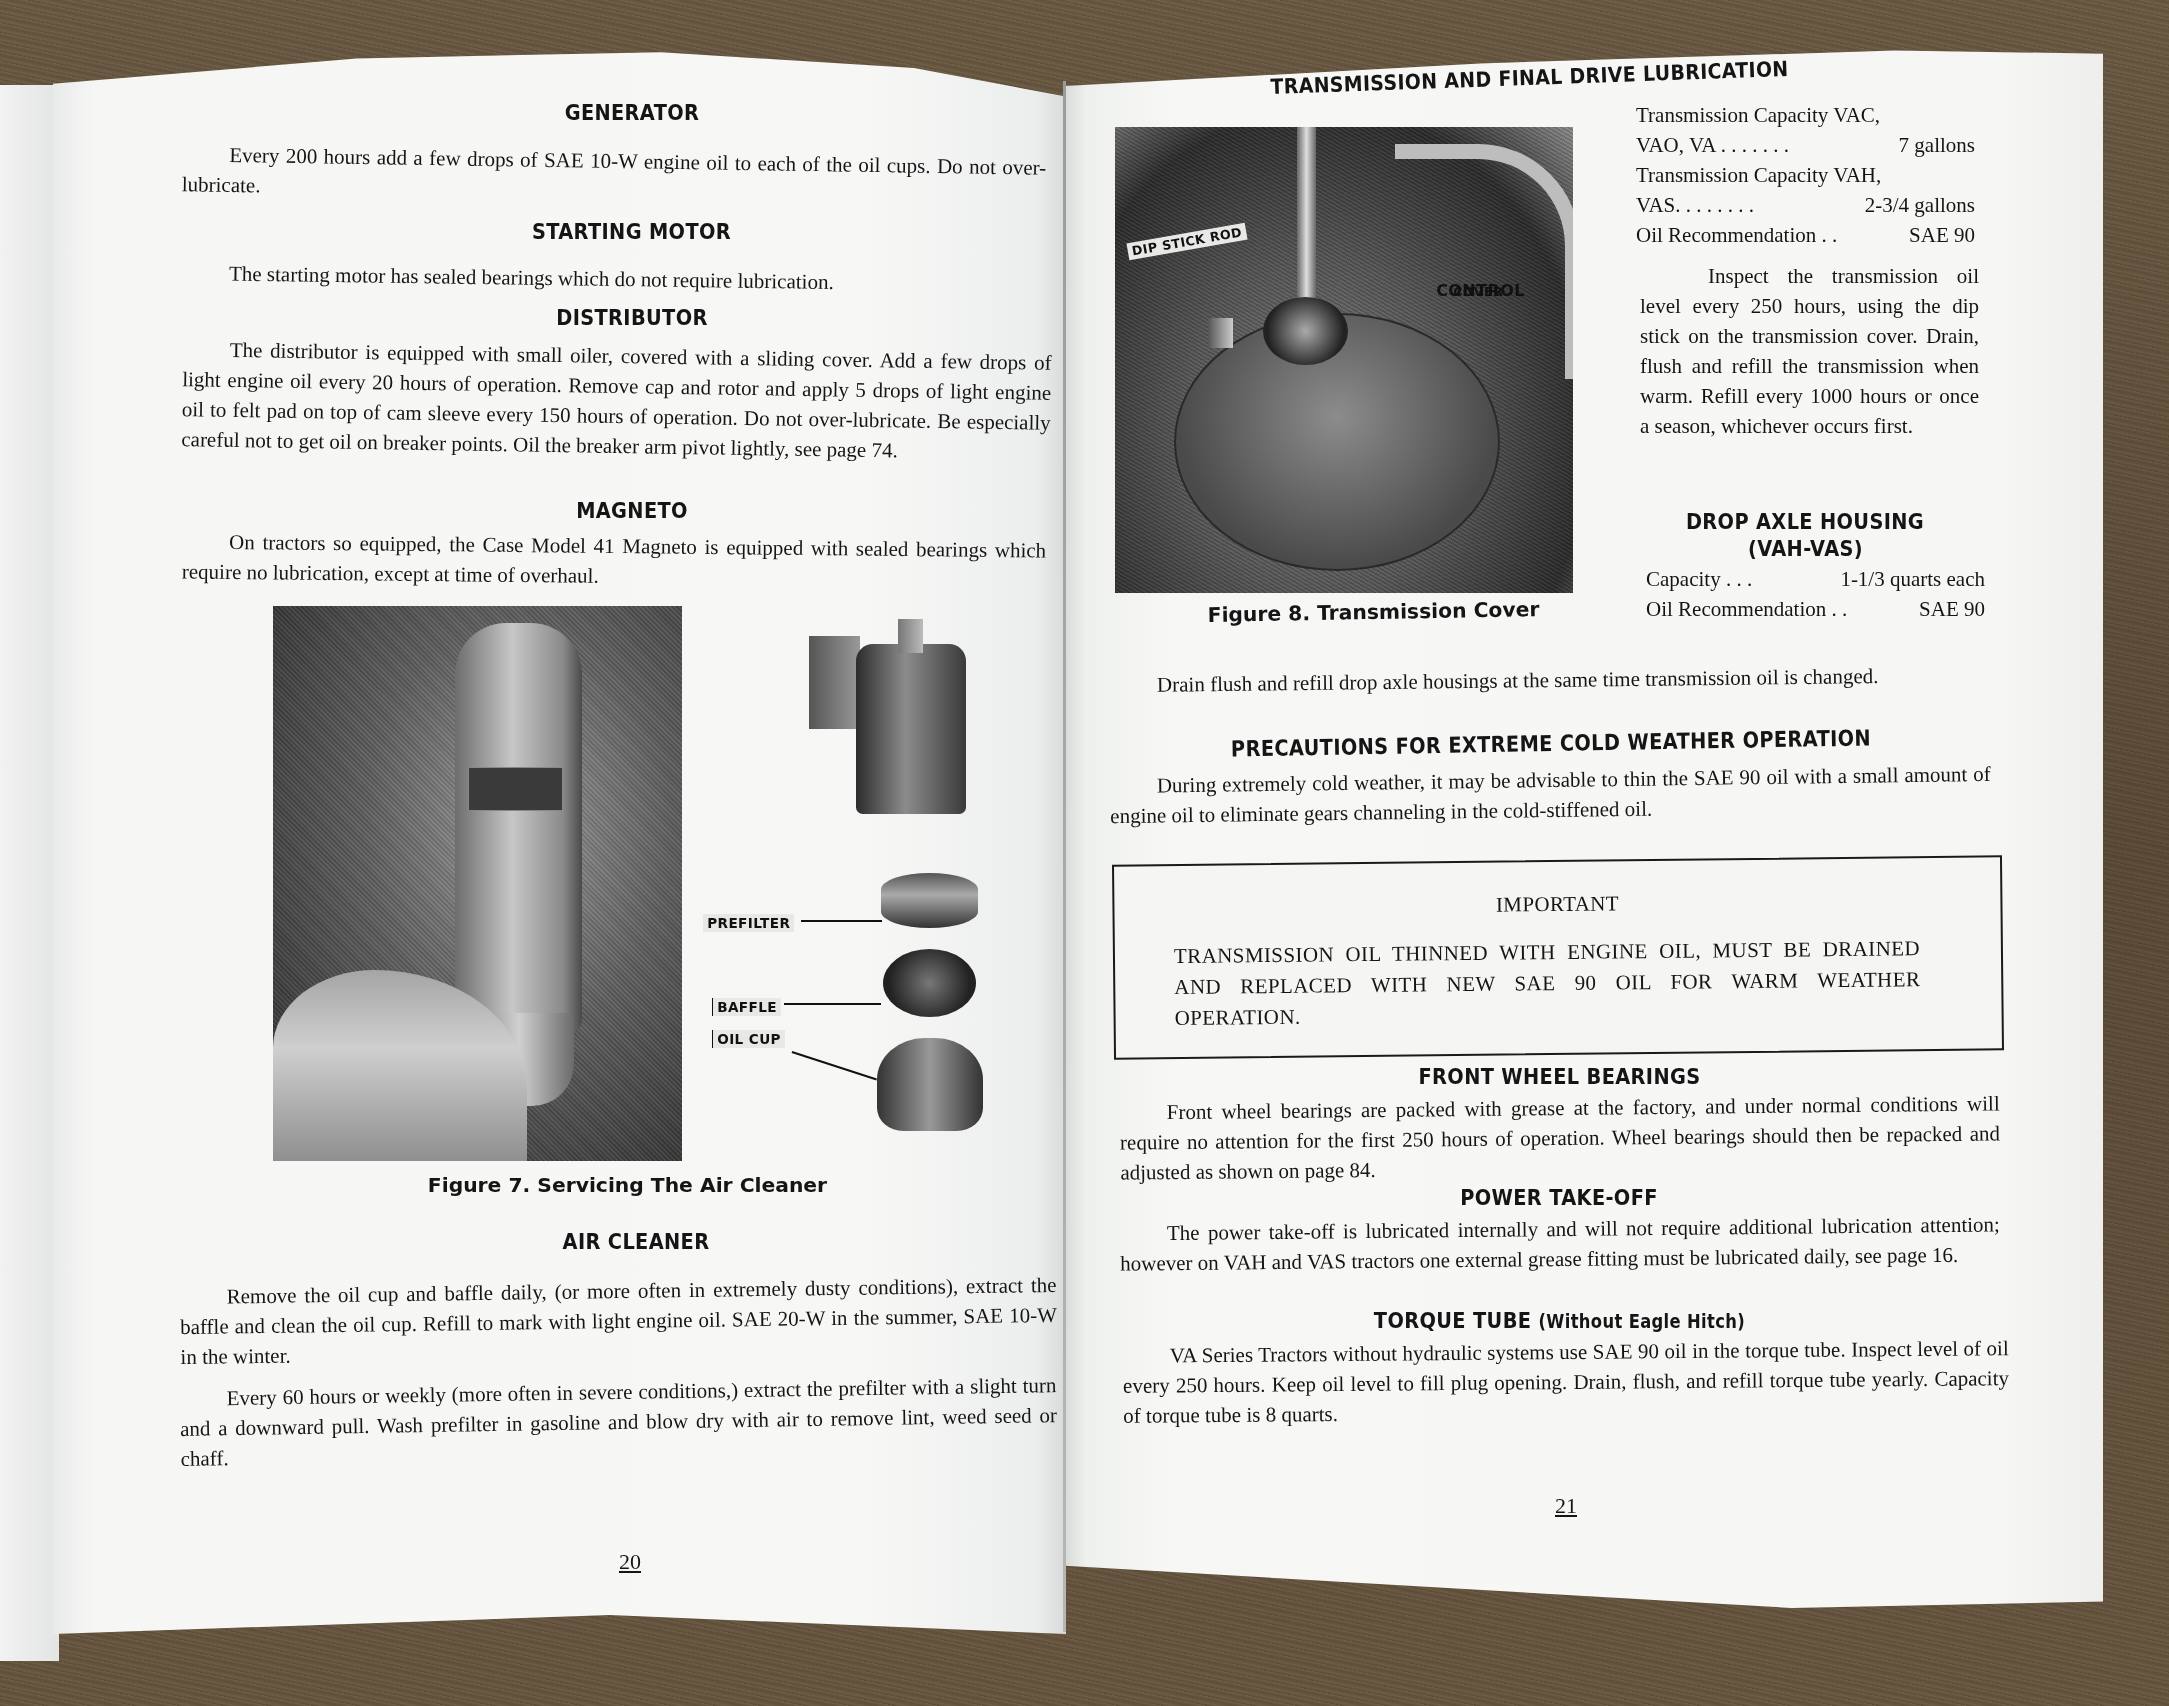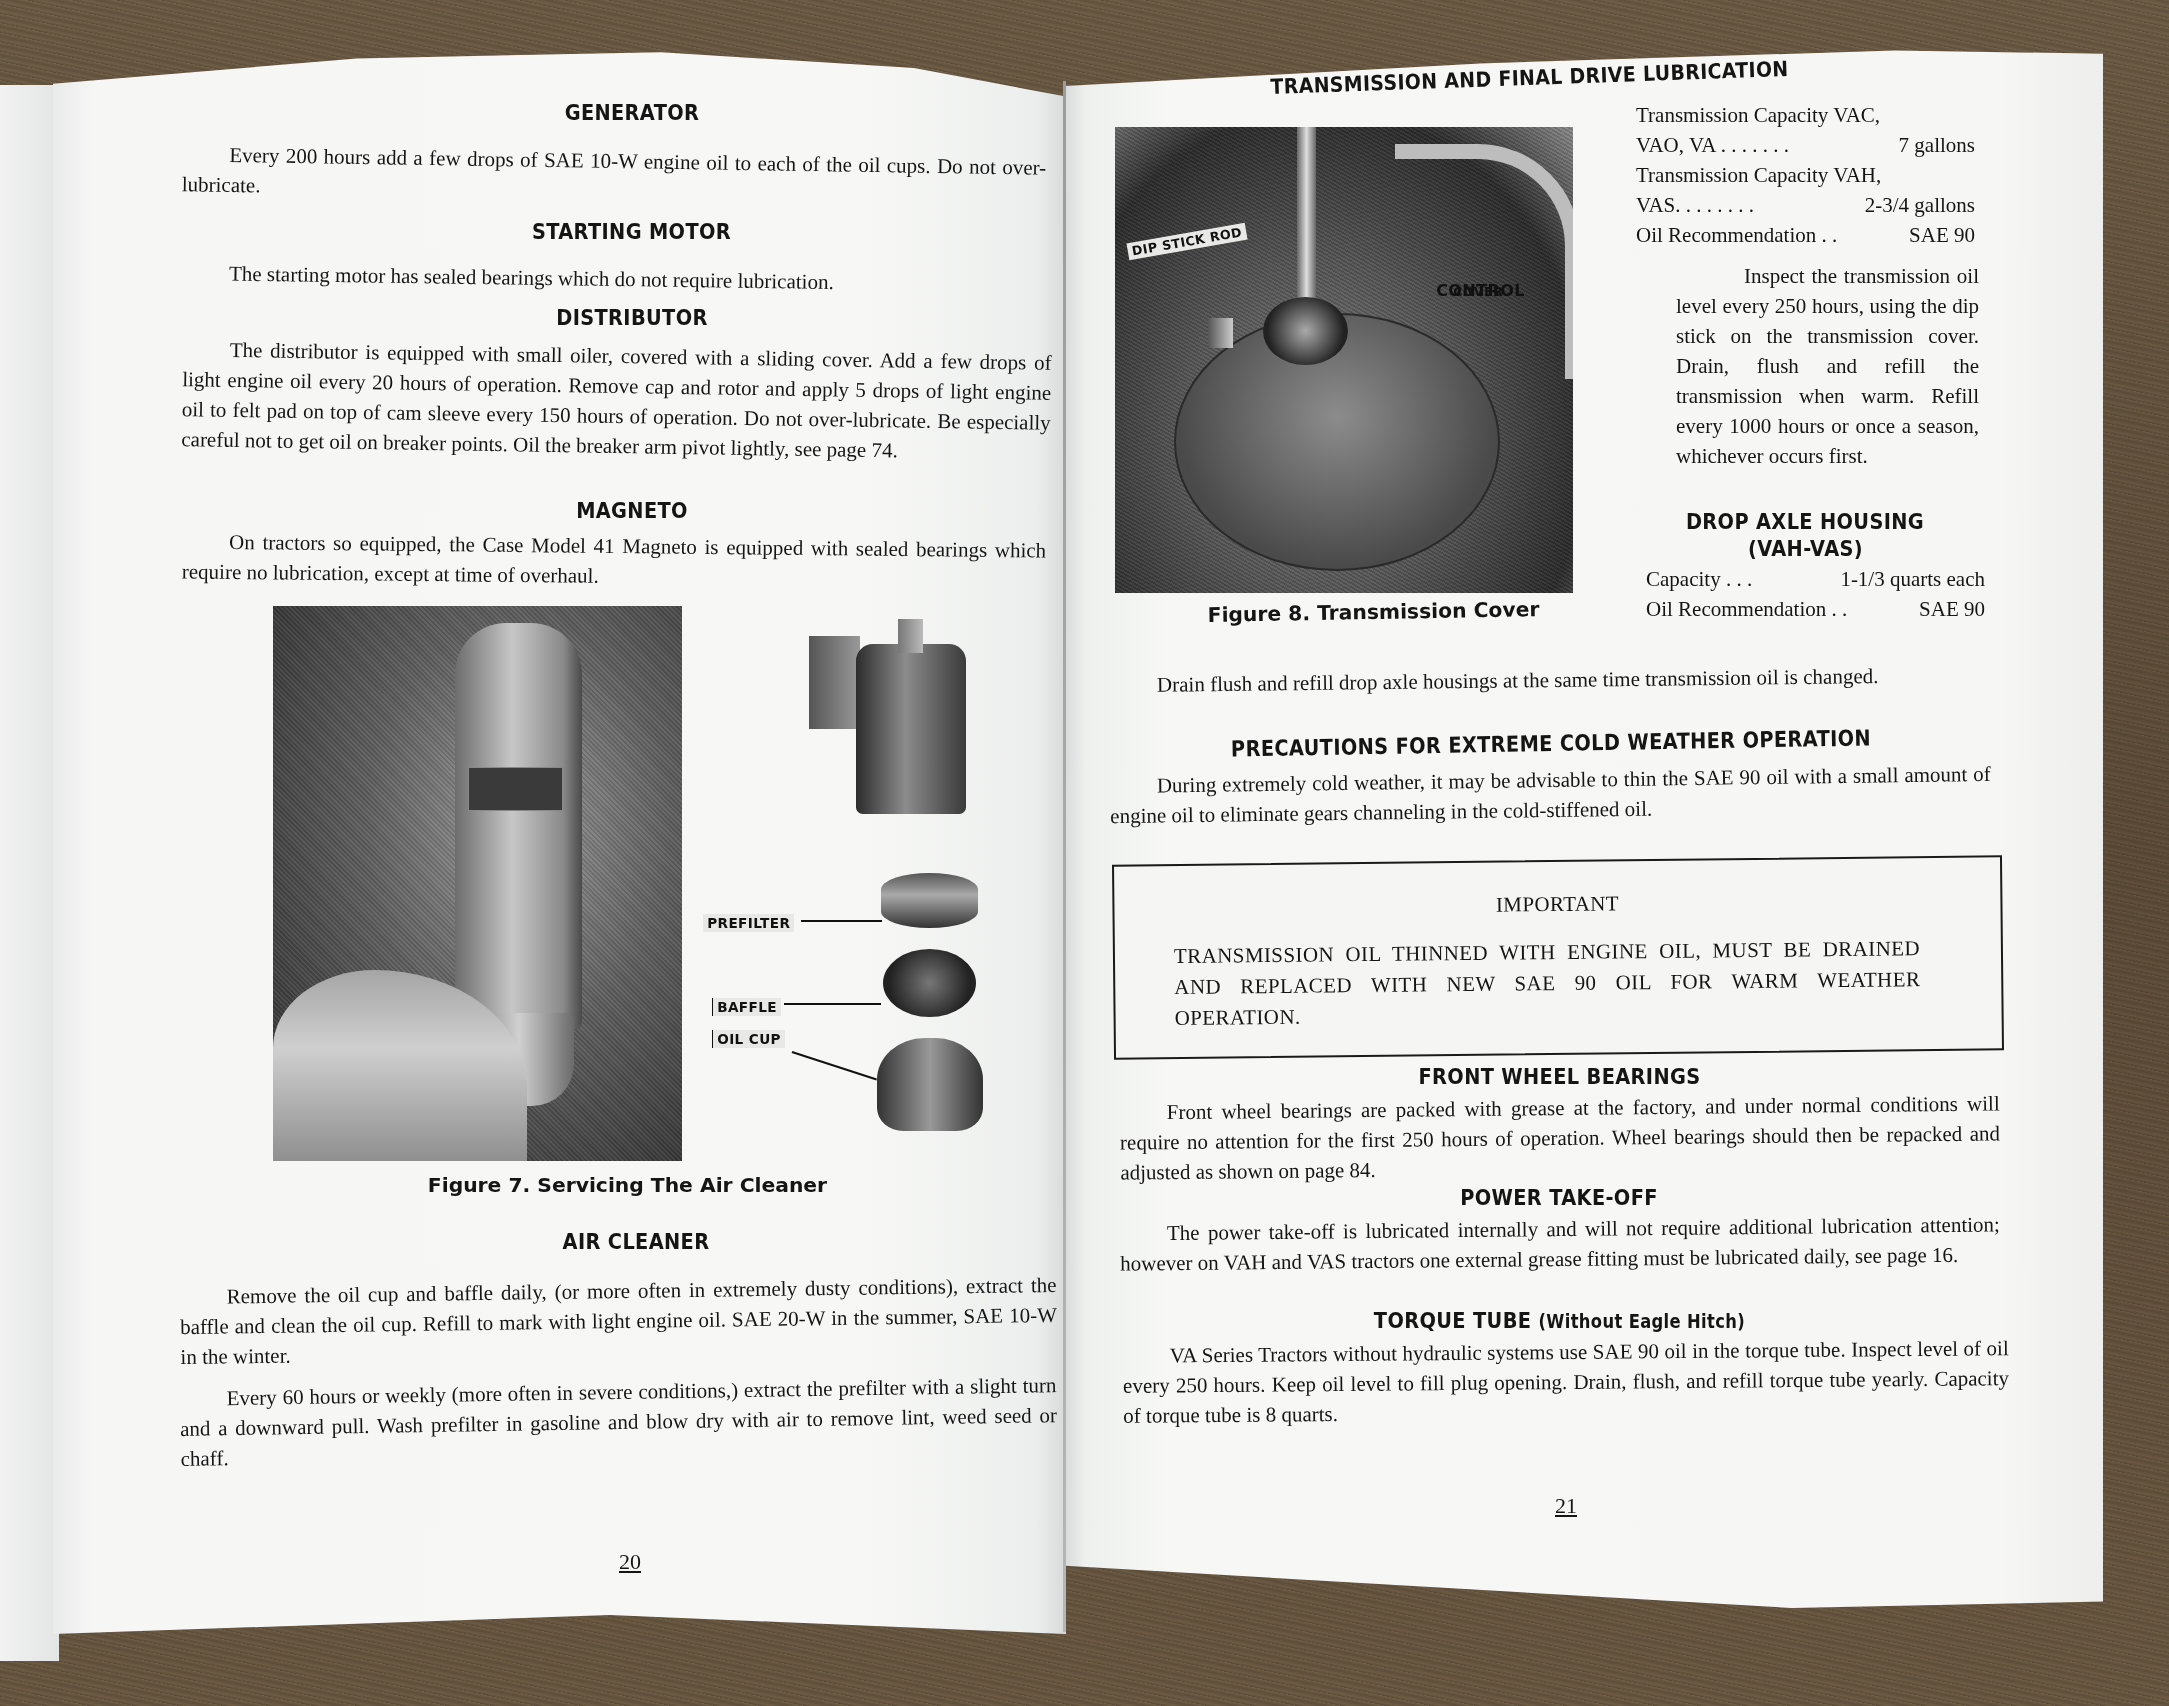--- a/index.html
+++ b/index.html
@@ -162,21 +162,21 @@
       <span>VAS. . . . . . . .</span>
       <span>2-3/4 gallons</span>
     </div>
   <div class="dotted">
       <span>Oil Recommendation . .</span>
       <span>SAE 90</span>
     </div>
 </div>
 
 <div class="abs body" style="left:1640px; top:261px; width:339px;">
-  <p style="text-indent:68px;margin-left:36px;">Inspect the transmission oil level every 250 hours, using the dip stick on the transmission cover. Drain, flush and refill the transmission when warm. Refill every 1000 hours or once a season, whichever occurs first.</p>
+  <p style="text-indent:68px;">Inspect the transmission oil level every 250 hours, using the dip stick on the transmission cover. Drain, flush and refill the transmission when warm. Refill every 1000 hours or once a season, whichever occurs first.</p>
 </div>
 
 <div class="abs head" style="left:1661px; top:509px; width:288px;">DROP AXLE HOUSING</div>
 <div class="abs head" style="left:1729px; top:536px; width:153px;">(VAH-VAS)</div>
 <div class="abs body" style="left:1646px; top:564px; width:339px; text-align:left;">
   <div class="dotted">
       <span>Capacity . . .</span>
       <span>1-1/3 quarts each</span>
     </div>
   <div class="dotted">

